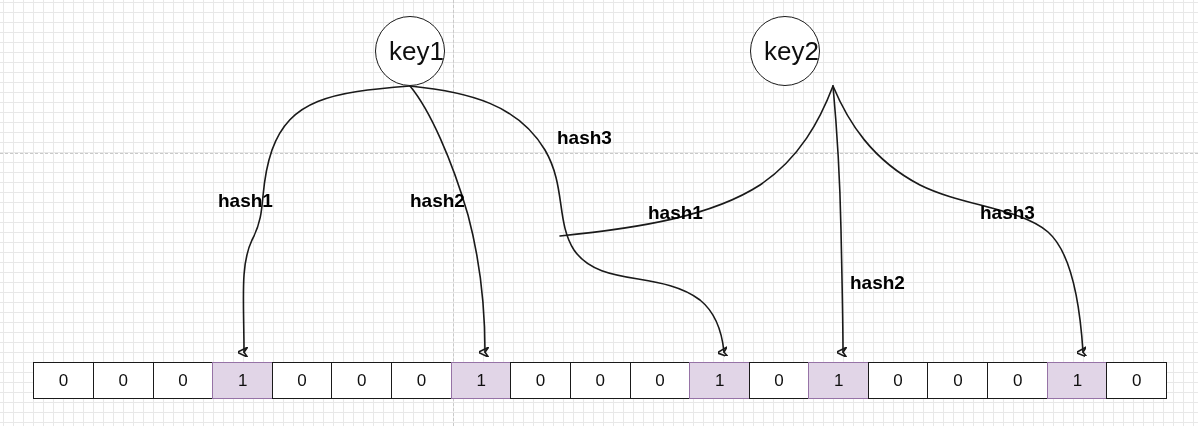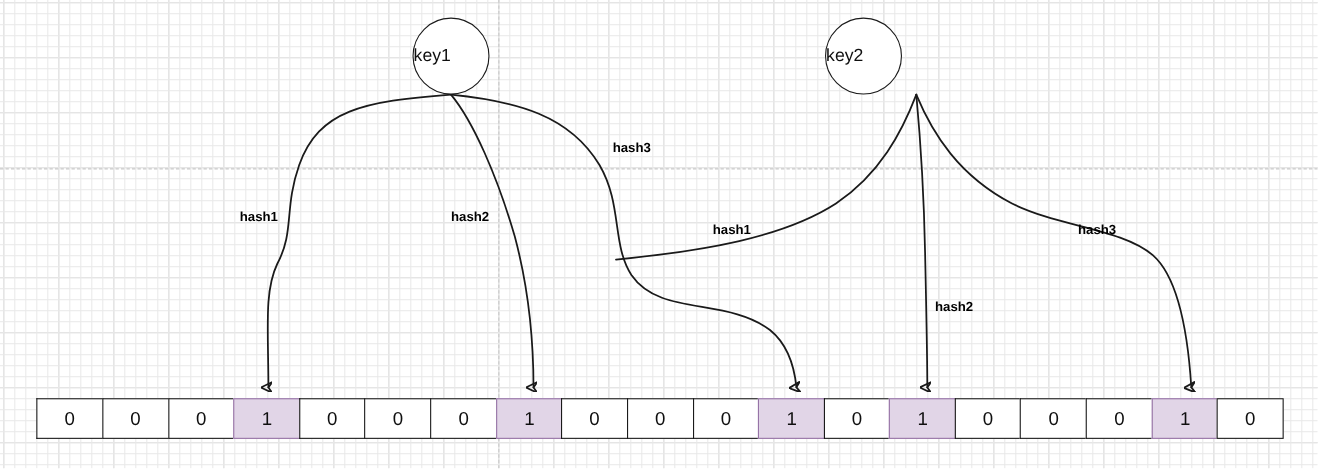--- a/index.html
+++ b/index.html
@@ -57,29 +57,29 @@
     stroke-linecap: round;
   }
   
   .key-node {
     position: absolute;
     border: 1.7px solid #1a1a1a;
     border-radius: 50%;
     background: #ffffff;
     display: flex;
     align-items: center;
-    justify-content: flex-start;
-    font-size: 16px;
+    justify-content: flex-end;
+    font-size: 26px;
     color: #0f0f0f;
     box-sizing: border-box;
   }
   
   .hash-label {
     position: absolute;
-    font-size: 12px;
+    font-size: 19px;
     font-weight: bold;
     color: #000000;
     white-space: nowrap;
     line-height: 1;
   }
   
   #bit-array {
     position: absolute;
     left: 33px;
     top: 362px;

